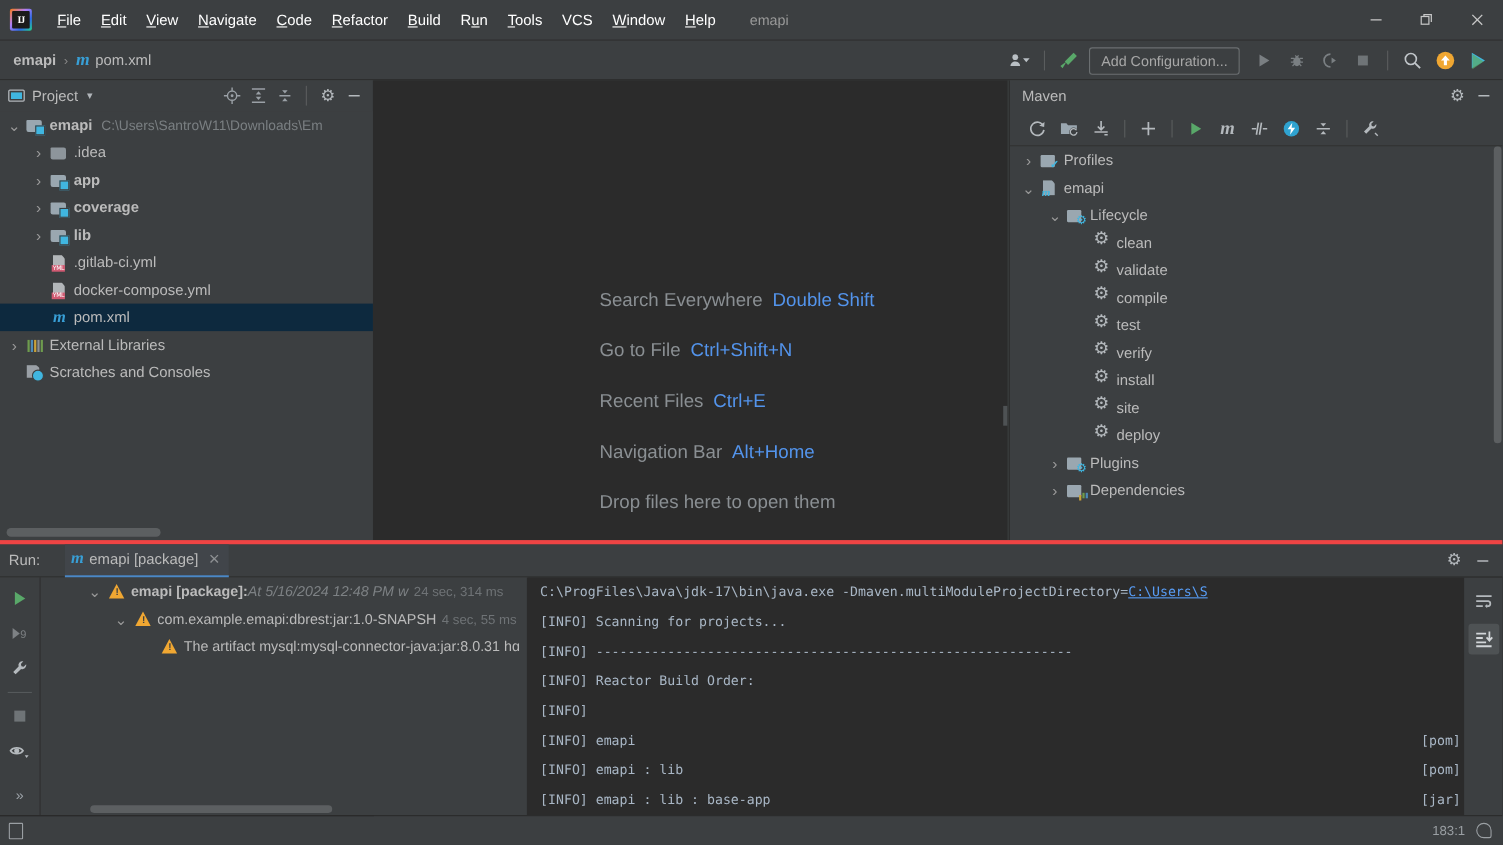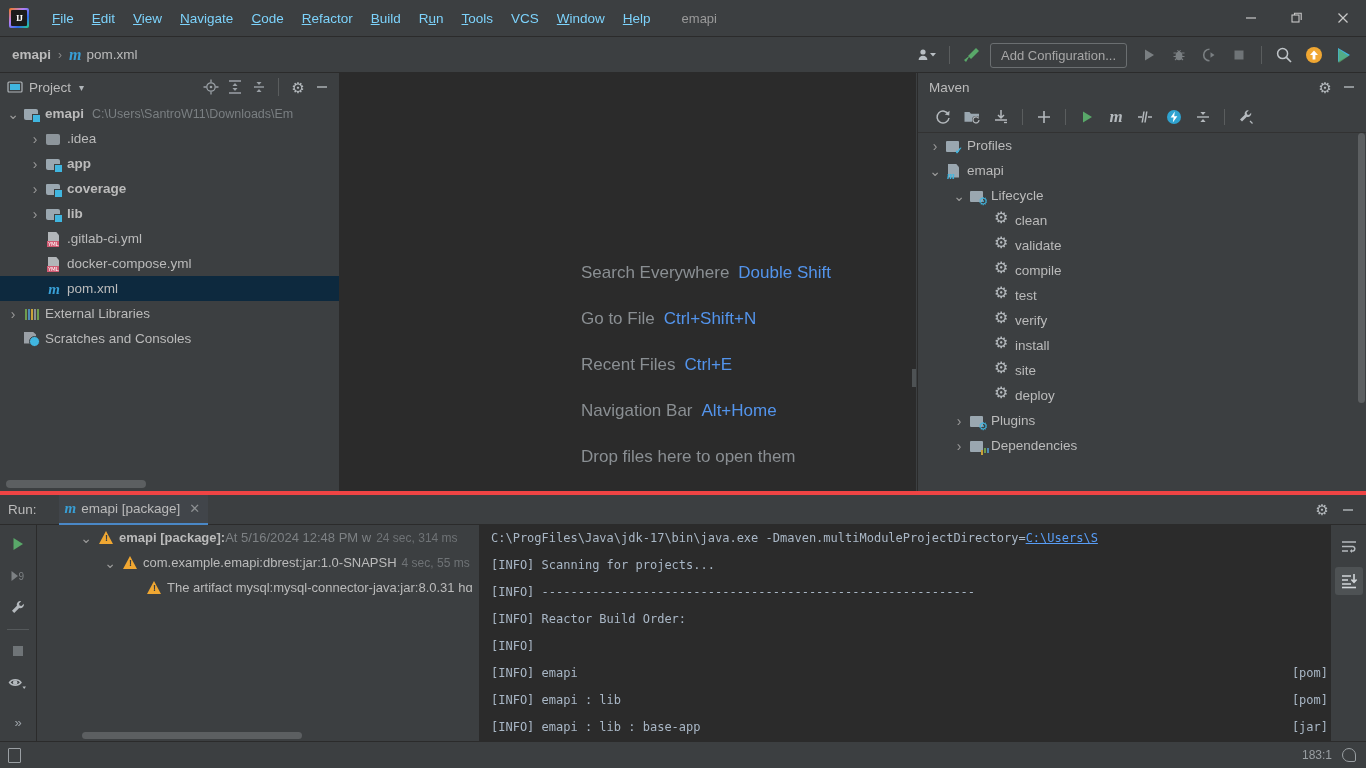--- a/index.html
+++ b/index.html
@@ -26,21 +26,21 @@
     flex: 0 0 auto;
   }
   .ij-logo .inner {
     position: absolute; left: 2px; top: 2px; right: 2px; bottom: 2px;
     background: #1b1b1b; border-radius: 1px;
     color: #ffffff; font-size: 9px; font-weight: bold;
     display: flex; align-items: center; justify-content: center;
     letter-spacing: -1px; font-family: "Liberation Serif", serif;
   }
   .menu-item {
-    padding: 3px 9px; color: #7dd3fc; font-size: 13.5px; cursor: default;
+    padding: 3px 9px; color: #ffffff; font-size: 13.5px; cursor: default;
     white-space: nowrap;
   }
   .menu-item u { text-decoration: underline; }
   .title-project {
     margin-left: 22px; color: #9a9a9a; font-size: 13px;
   }
   .win-controls {
     position: absolute; right: 0; top: 0; height: 36px; display: flex;
   }
   .win-btn {
@@ -156,21 +156,21 @@
     background: #40b6e0; border-radius: 50%; border: 1px solid #3c3f41;
   }
 
   
   .editor {
     position: absolute; left: 340px; top: 73px; width: 576px; height: 418px;
     background: #2b2b2b; overflow: hidden;
   }
   .tips { position: absolute; left: 205px; top: 190px; width: 380px; }
   .tip-row { margin-bottom: 26px; white-space: nowrap; font-size: 17px; }
-  .tip-label { color: #8a8f93; margin-left: 36px; }
+  .tip-label { color: #8a8f93; }
   .tip-key { color: #5394ec; margin-left: 9px; }
   .editor-scroll-mark {
     position: absolute; right: 0; top: 296px; width: 4px; height: 18px; background: #4e5254;
   }
 
   
   .maven-panel {
     position: absolute; left: 917px; top: 73px; width: 449px; height: 418px;
     background: #3c3f41; border-left: 1px solid #2b2b2b;
     display: flex; flex-direction: column;
@@ -269,21 +269,21 @@
   }
   .warn-ic::before {
     content: ''; position: absolute; left: 0; top: 1px;
     border-left: 7.5px solid transparent; border-right: 7.5px solid transparent;
     border-bottom: 13px solid #f0a732;
   }
   .warn-ic::after {
     content: '!'; position: absolute; left: 0; top: 3px; width: 15px; text-align: center;
     font-size: 9px; font-weight: bold; color: #3c3f41; line-height: 11px;
   }
-  .dim { color: #7d8184; }
+  .dim { color: #7d8184; font-style: italic; }
   .dim2 { color: #6f7376; font-size: 12px; }
   .run-hscroll {
     position: absolute; left: 45px; bottom: 2px; width: 220px; height: 7px;
     background: #5c5f61; border-radius: 4px;
   }
 
   .console {
     flex: 1 1 auto; background: #2b2b2b; position: relative; overflow: hidden;
     font-family: "DejaVu Sans Mono", monospace; font-size: 12px;
   }

